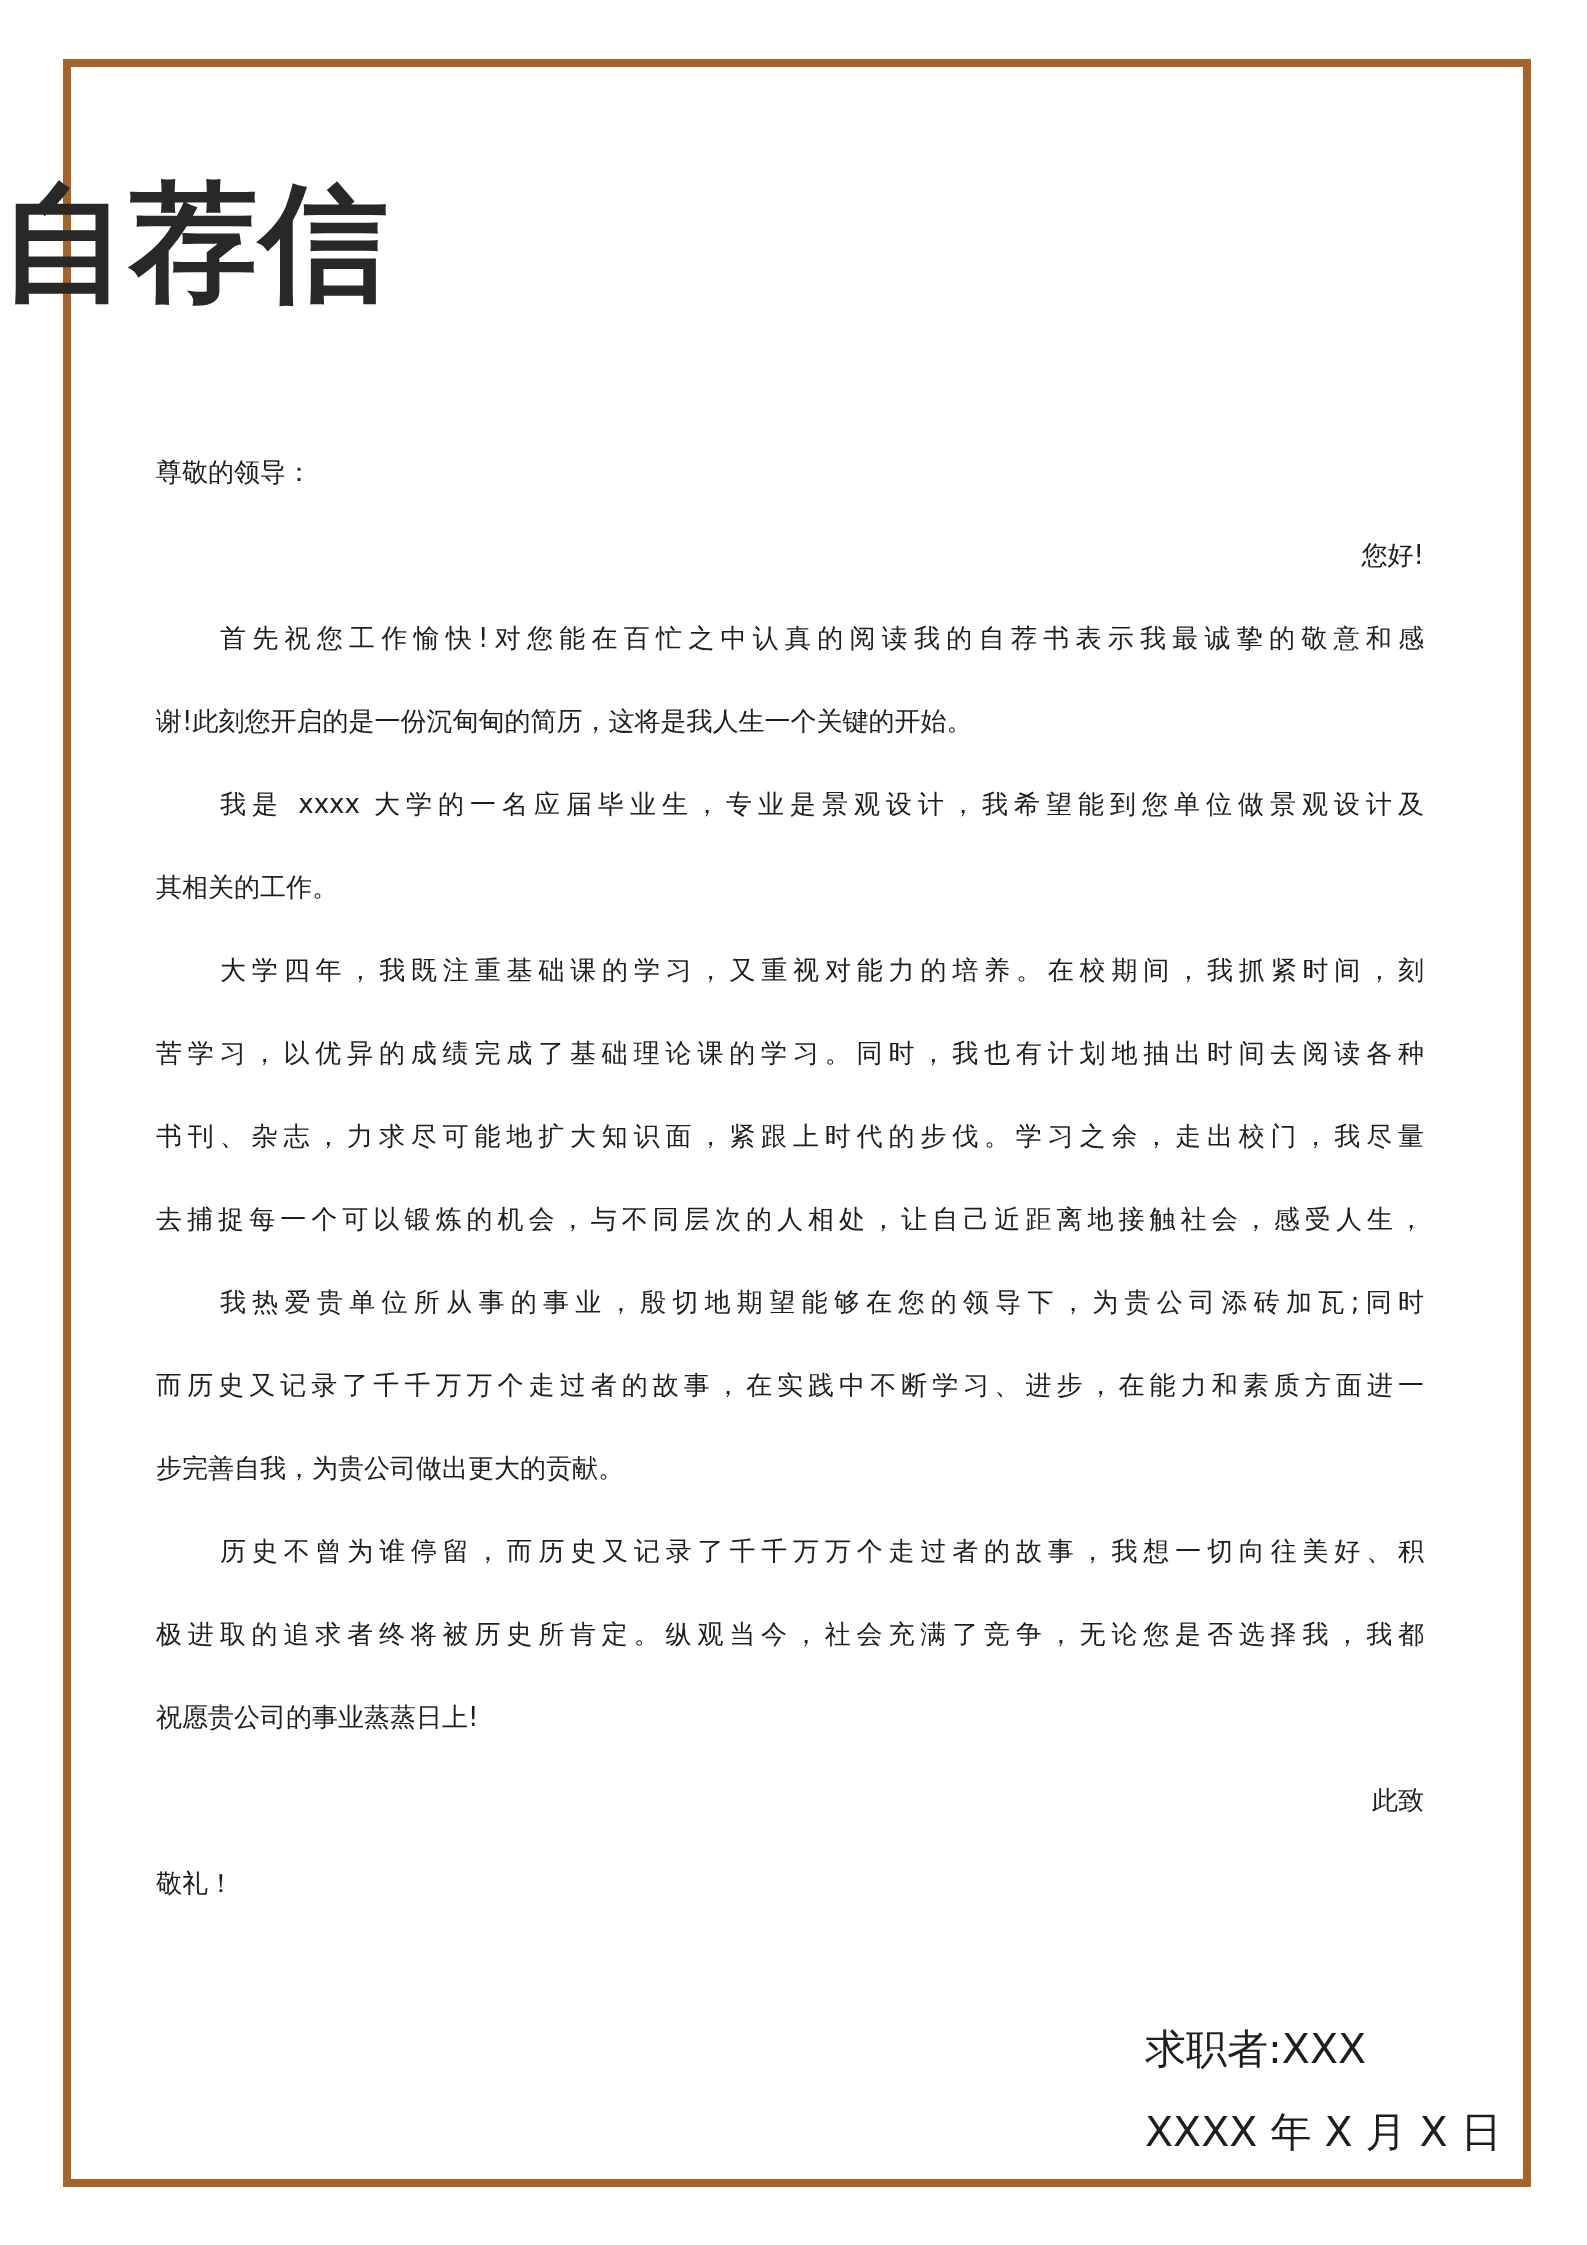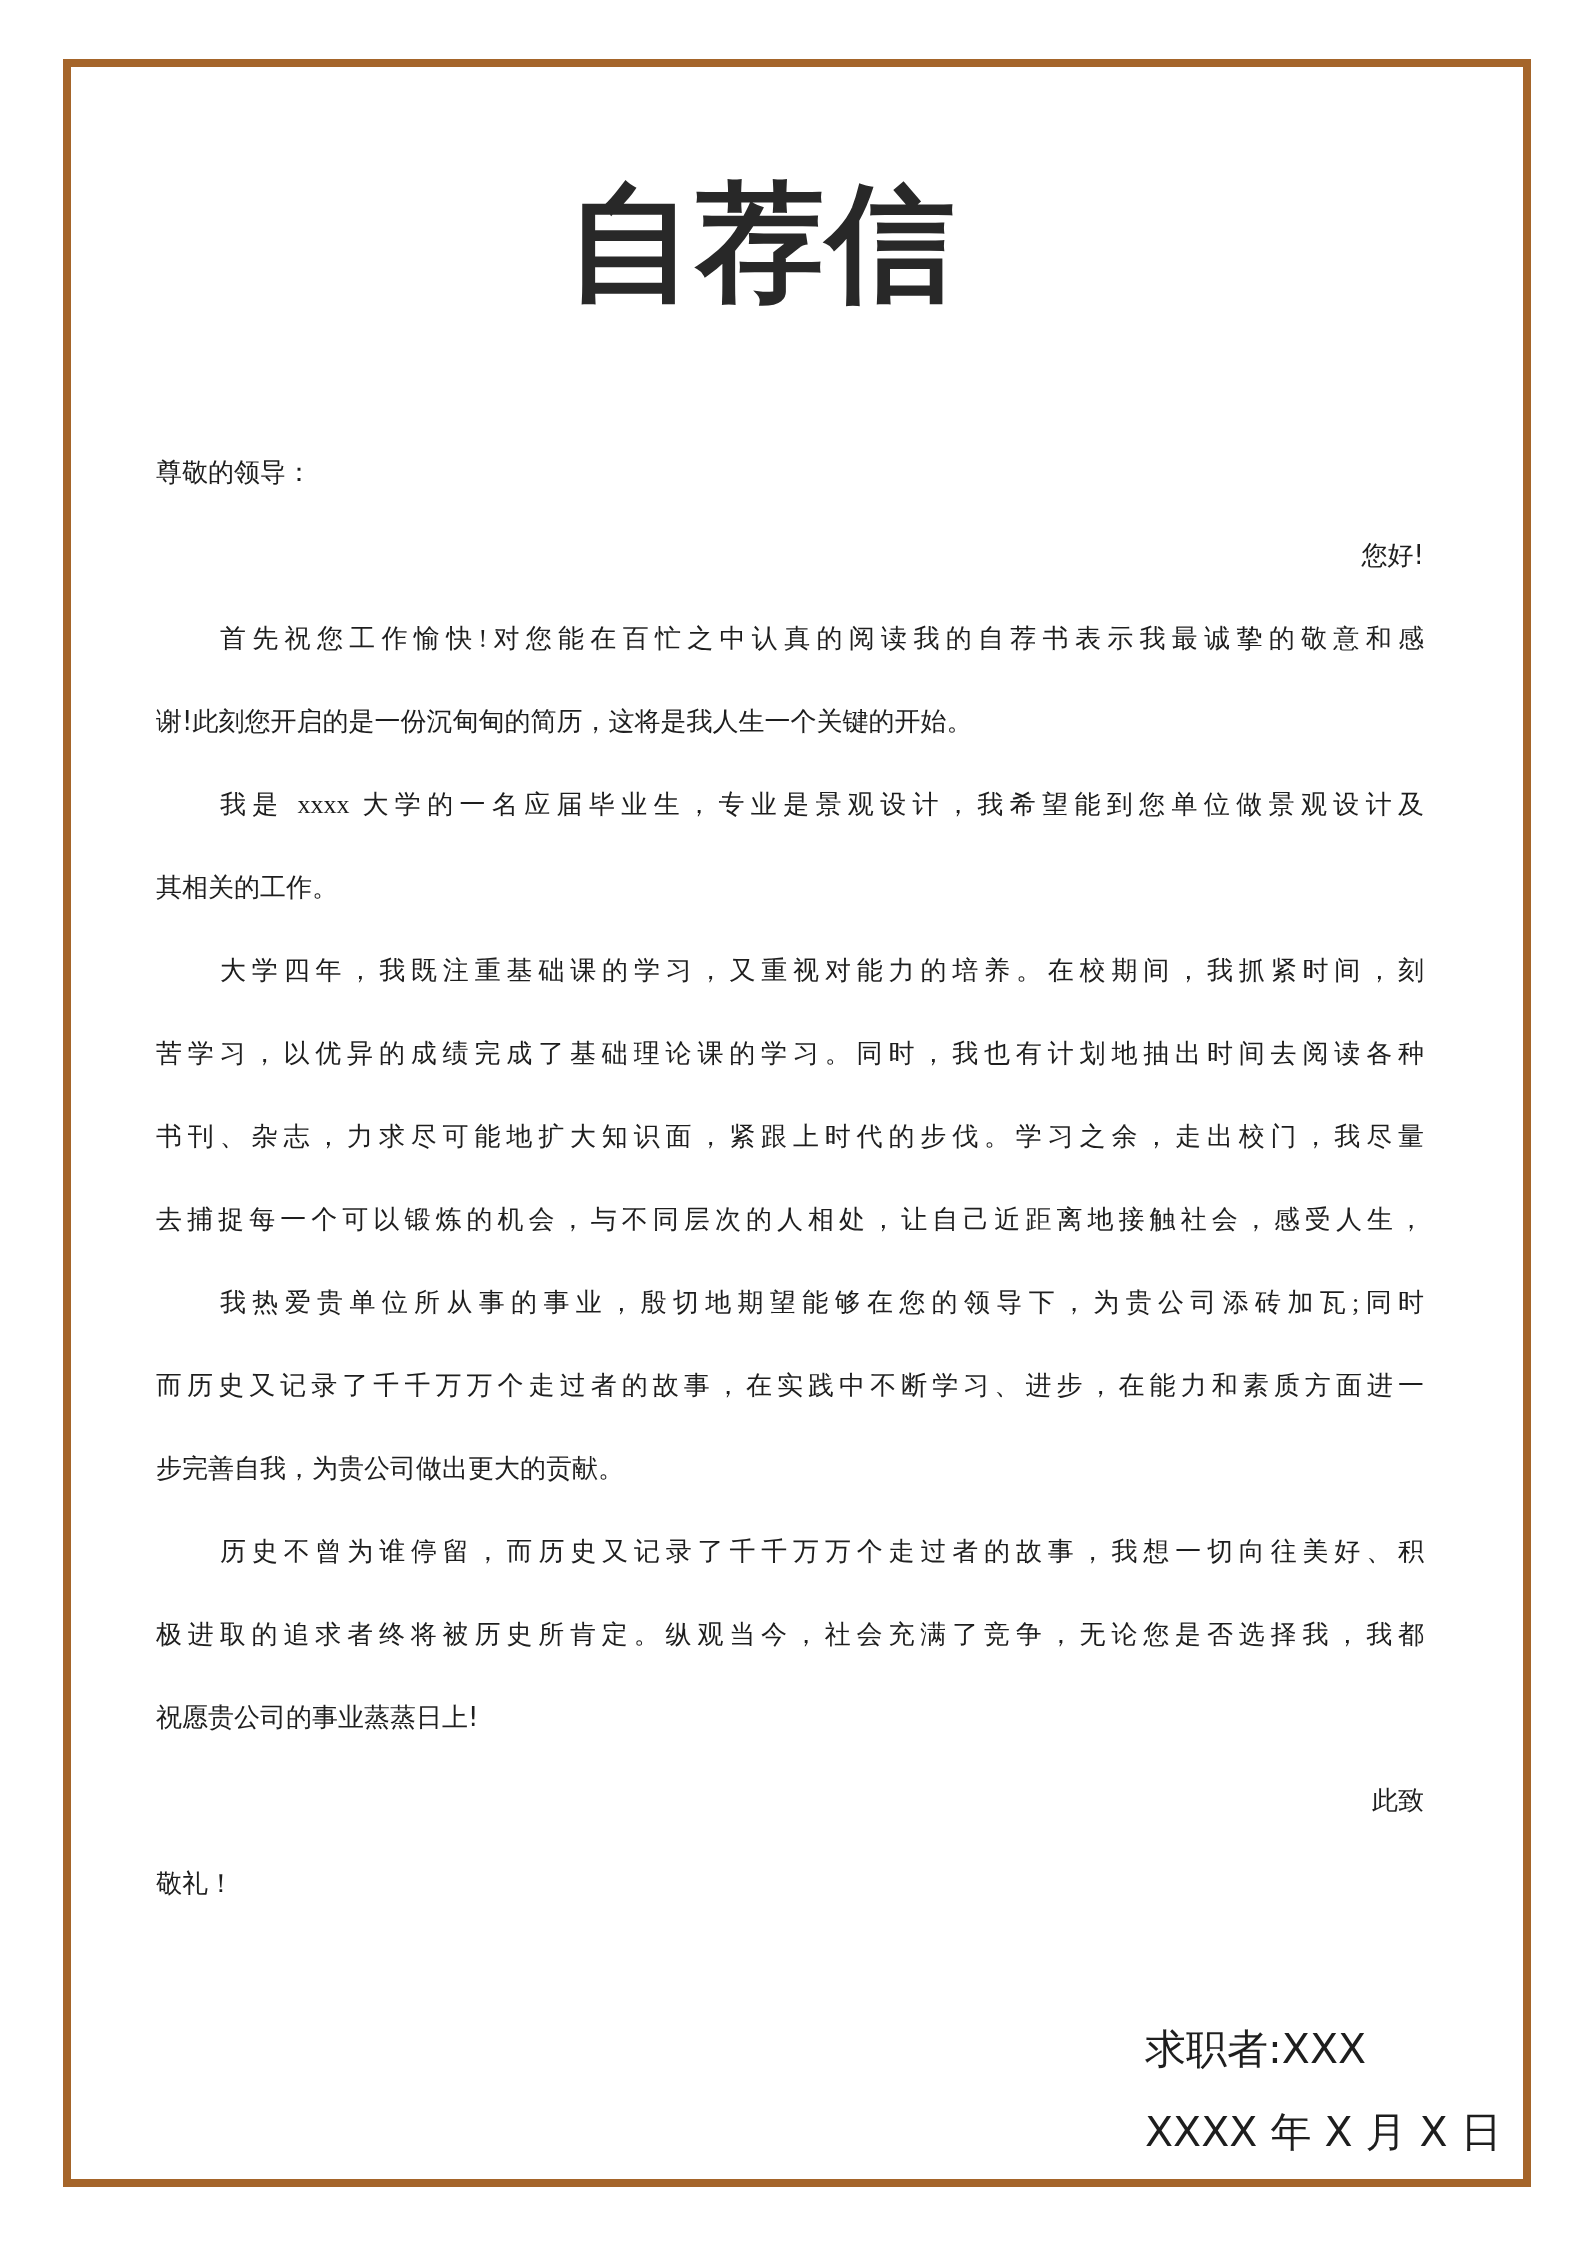--- a/index.html
+++ b/index.html
@@ -1,25 +1,25 @@
 <!DOCTYPE html>
 <html><head>
 <meta charset="utf-8">
 <style>
   html, body { margin:0; padding:0; }
   body { width:1587px; height:2245px; background:#ffffff; position:relative; overflow:hidden;
          font-family:"DejaVu Sans","Liberation Sans",sans-serif; color:#1e1e1e; }
   .frame { position:absolute; left:63px; top:59px; width:1452px; height:2112px;
            border:8px solid #A5652A; box-sizing:content-box; }
-  .title { position:absolute; left:0; width:1587px; top:168px; height:150px; text-align:center;
+  .title { position:absolute; left:0; width:1587px; top:168px; height:150px; 
            font-size:128px; font-weight:bold; color:#282828; letter-spacing:2px; line-height:150px;
            padding-right:64px; box-sizing:border-box; }
   .letter { position:absolute; left:156px; top:431px; width:1268px; }
   .ln { height:83px; line-height:83px; font-size:26px; white-space:nowrap; overflow:visible; }
-  .ln.full { text-align:justify; text-align-last:justify; white-space:normal;font-family:Liberation Serif, serif; }
+  .ln.full { text-align:justify; text-align-last:justify; white-space:normal; }
   .ln.ind { padding-left:64px;text-align:right; }
   .sig { position:absolute; left:1145px; font-size:41px; height:83px; line-height:83px; white-space:nowrap; }
 </style>
 </head>
 <body>
 
 <div class="frame"></div>
 
 <div class="title">自荐信</div>
 

